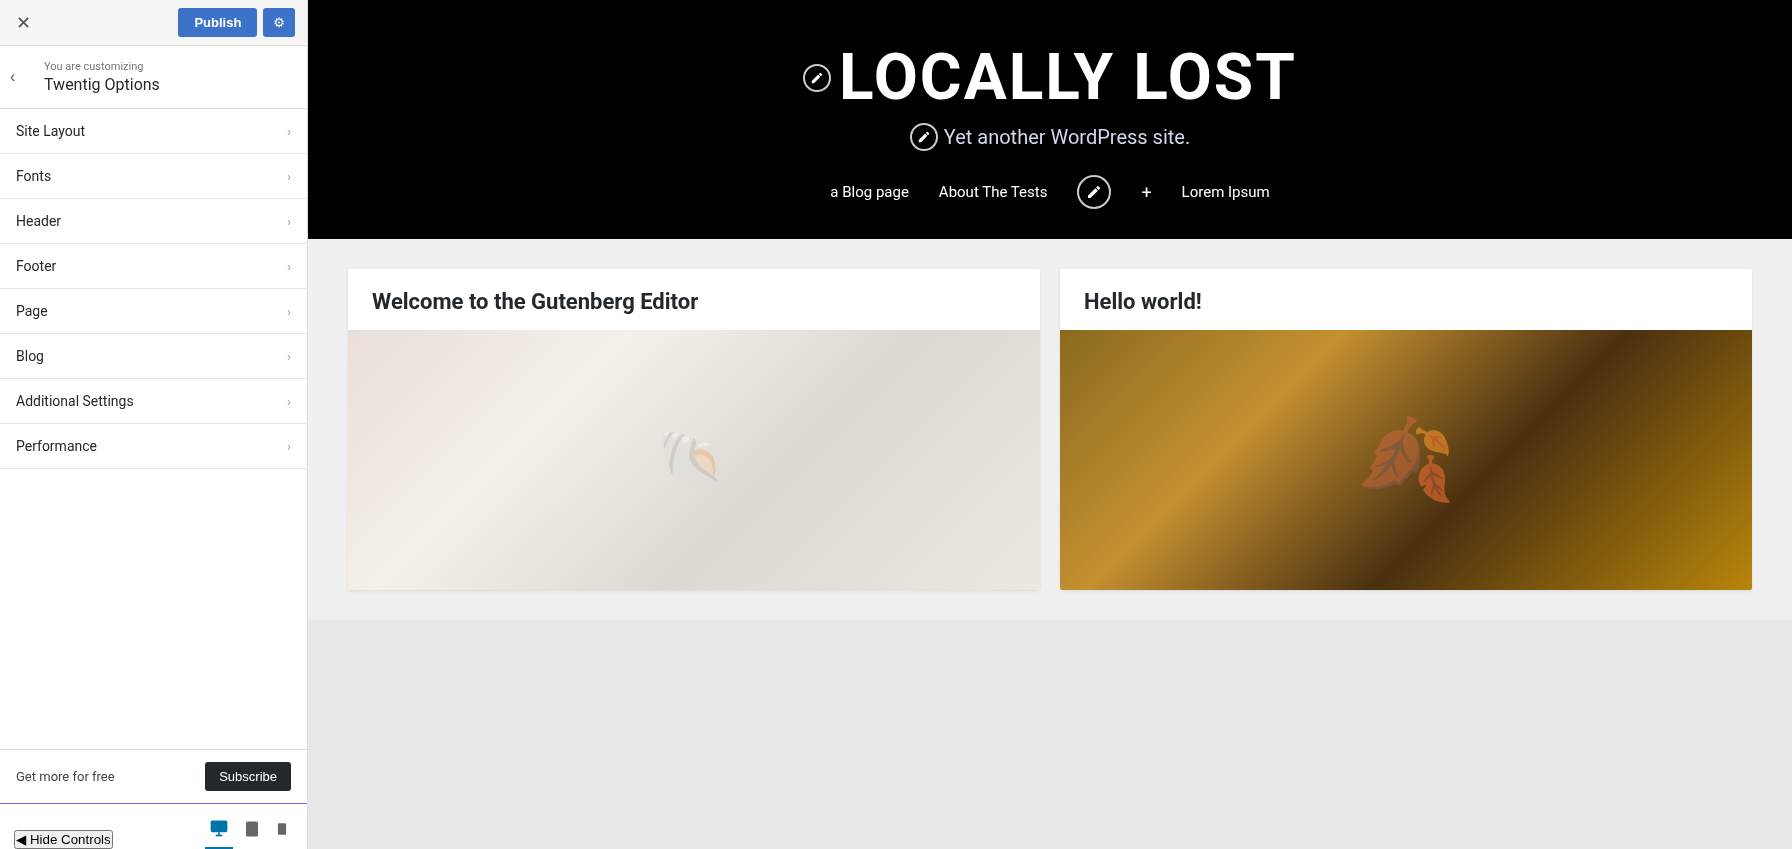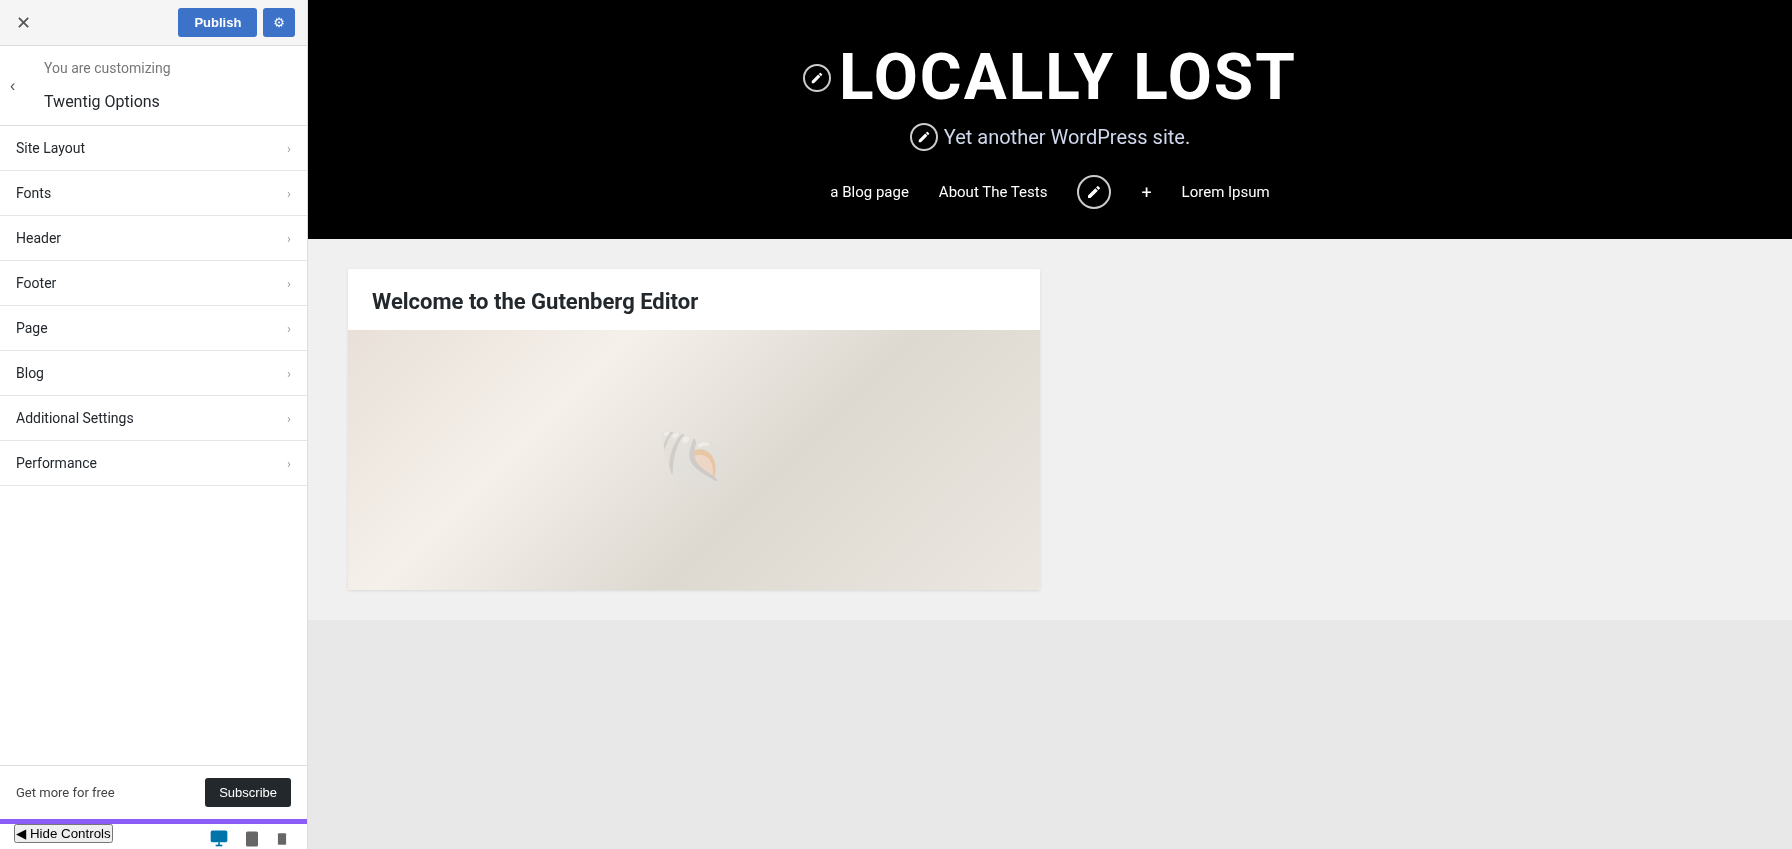--- a/index.html
+++ b/index.html
@@ -9,32 +9,32 @@
     #sidebar { width: 308px; min-width: 308px; background: #fff; display: flex; flex-direction: column; height: 100%; border-right: 1px solid #ddd; }
 
     #top-bar { background: #f5f5f5; display: flex; align-items: center; justify-content: space-between; padding: 0 12px; height: 46px; border-bottom: 1px solid #ddd; }
     #top-bar .close-btn { background: none; border: none; cursor: pointer; font-size: 18px; color: #555; padding: 4px; }
     #top-bar .publish-area { display: flex; gap: 6px; align-items: center; }
     #publish-btn { background: #3d72c9; color: #fff; border: none; padding: 7px 16px; border-radius: 3px; cursor: pointer; font-size: 13px; font-weight: 600; }
     #settings-btn { background: #3d72c9; color: #fff; border: none; padding: 7px 10px; border-radius: 3px; cursor: pointer; font-size: 13px; }
 
     #customizing-header { padding: 14px 16px 14px 44px; border-bottom: 1px solid #ddd; position: relative; background: #fff; }
     #back-btn { position: absolute; left: 10px; top: 50%; transform: translateY(-50%); background: none; border: none; cursor: pointer; color: #555; font-size: 16px; }
-    .customizing-label { font-size: 14px; color: #777; margin-bottom: 16px; }
+    .customizing-label { font-size: 11px; color: #777; margin-bottom: 2px; }
     .customizing-title { font-size: 16px; color: #23282d; font-weight: 400; }
 
     #menu-list { flex: 1; overflow-y: auto; }
     .menu-item { display: flex; align-items: center; justify-content: space-between; padding: 14px 16px; border-bottom: 1px solid #e5e5e5; cursor: pointer; background: #fff; color: #23282d; font-size: 14px; }
     .menu-item .chevron { color: #999; font-size: 13px; }
 
     #bottom-bar { padding: 12px 16px; border-top: 1px solid #ddd; display: flex; align-items: center; justify-content: space-between; background: #fff; }
     .get-more-text { font-size: 13px; color: #444; }
     #subscribe-btn { background: #23282d; color: #fff; border: none; padding: 7px 14px; border-radius: 3px; cursor: pointer; font-size: 13px; }
 
-    #footer-bar { display: flex; align-items: flex-start; justify-content: space-between; padding: 0 14px; height: 30px; background: #fff; border-top: 5px solid #8b5cf6; }
+    #footer-bar { display: flex; align-items: flex-end; justify-content: space-between; padding: 0 14px; height: 46px; background: #fff; border-top: 1px solid #8b5cf6; }
     .view-controls { display: flex; gap: 6px; }
     .view-btn { background: none; border: none; cursor: pointer; color: #666; font-size: 18px; padding: 4px; }
     .view-btn.active { color: #0073aa; border-bottom: 2px solid #0073aa; }
 
     
     #preview { flex: 1; overflow-y: auto; background: #e8e8e8; }
 
     
     .site-header { background: #000000; padding: 40px 20px 30px; text-align: center; position: relative; }
     .site-title { font-size: 64px; font-weight: 700; color: #fff; letter-spacing: 2px; display: flex; align-items: center; justify-content: center; gap: 8px; }
@@ -177,15 +177,19 @@
       <a class="nav-link">Lorem Ipsum</a>
     </nav>
   </div>
 
   <div class="site-content">
     <div class="posts-grid">
       <div class="post-card">
         <div class="post-title">Welcome to the Gutenberg Editor</div>
         <div class="post-image img-shells" style="height:260px;"></div>
       </div>
+      <div class="post-card">
+        <div class="post-title">Hello world!</div>
+        <div class="post-image img-leaf" style="height:260px;"></div>
+      </div>
     </div>
   </div>
 </div>
 
 </body></html>

